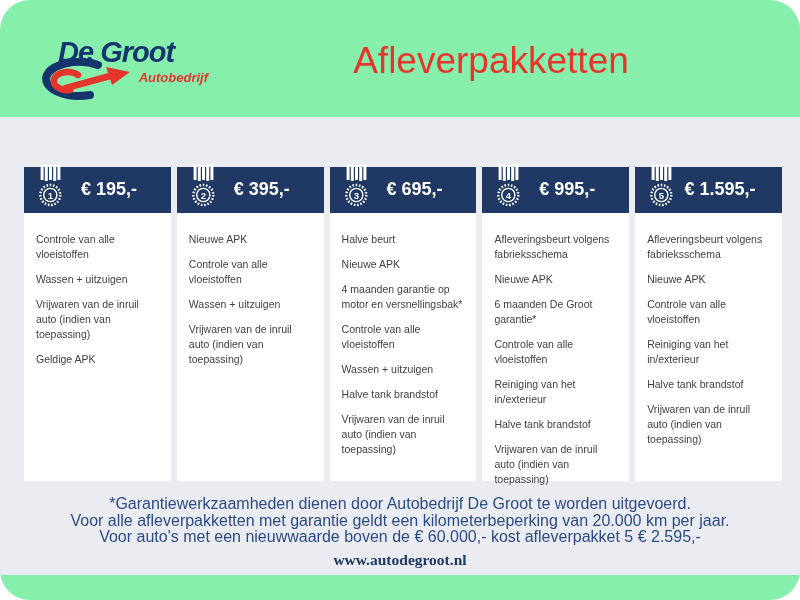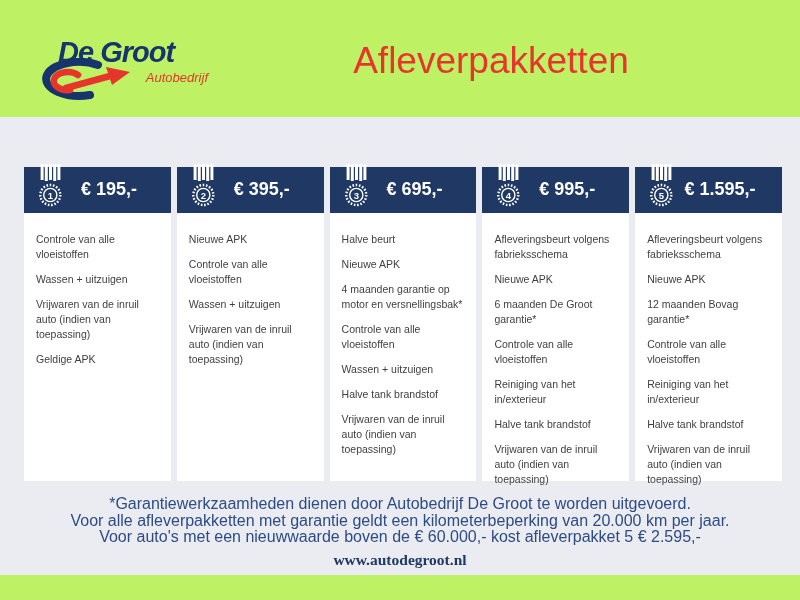--- a/index.html
+++ b/index.html
@@ -1,31 +1,31 @@
 <!DOCTYPE html>
 <html><head>
 <meta charset="utf-8">
 <style>
   html,body{margin:0;padding:0;background:#fff;}
   .page{
-    position:relative;width:800px;height:600px;background:#bef264;
-    font-family:"Liberation Sans",sans-serif;overflow:hidden;
+    position:relative;width:800px;height:600px;background:#86efac;
+    font-family:"Liberation Sans",sans-serif;overflow:hidden;border-radius:30px;
   }
   .gray-band{position:absolute;left:0;top:117px;width:800px;height:458px;background:#eaecf1;}
 
   
   .logo{position:absolute;left:28px;top:36px;width:180px;height:72px;}
   .logo-swoosh{position:absolute;left:-2px;top:22px;}
   .logo-name{
     position:absolute;left:30px;top:0px;font-size:29px;font-weight:bold;font-style:italic;
     color:#17356d;letter-spacing:-1px;white-space:nowrap;
   }
   .logo-sub{
     position:absolute;left:66px;top:34px;width:114px;text-align:right;
-    font-size:13px;font-weight:normal;font-style:italic;color:#e6362c;
+    font-size:13px;font-weight:bold;font-style:italic;color:#e6362c;
   }
 
   .page-title{
     position:absolute;left:306px;top:40px;width:370px;text-align:center;
     font-size:37px;color:#e6362c;
   }
 
   
   .packages{position:absolute;left:24px;top:167px;width:758px;display:flex;gap:6px;}
   .package{flex:1;min-width:0;}
@@ -191,21 +191,20 @@
             </g>
             <circle cx="17.3" cy="31" r="10" fill="none" stroke="#ffffff" stroke-width="2.4" stroke-dasharray="1.6 1.7"></circle>
             <circle cx="17.3" cy="31" r="6.6" fill="none" stroke="#ffffff" stroke-width="1.4"></circle>
             <text class="medal-num" x="17.3" y="34.5" text-anchor="middle" font-size="9.5" font-weight="bold" fill="#ffffff" font-family="Liberation Sans, sans-serif">5</text>
           </svg>
           <span class="price">€ 1.595,-</span>
         </header>
         <div class="package-body">
           <div class="pkg-item">Afleveringsbeurt volgens fabrieksschema</div>
           <div class="pkg-item">Nieuwe APK</div>
-          <div class="pkg-item">12 maanden Bovag garantie*</div>
           <div class="pkg-item">Controle van alle vloeistoffen</div>
           <div class="pkg-item">Reiniging van het in/exterieur</div>
           <div class="pkg-item">Halve tank brandstof</div>
           <div class="pkg-item">Vrijwaren van de inruil auto (indien van toepassing)</div>
         </div>
       </section>
     </div>
 
   <div class="footnotes">
     <div>*Garantiewerkzaamheden dienen door Autobedrijf De Groot te worden uitgevoerd.</div>

